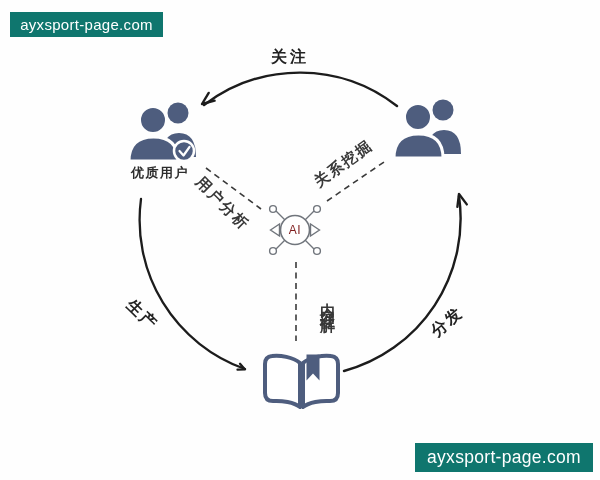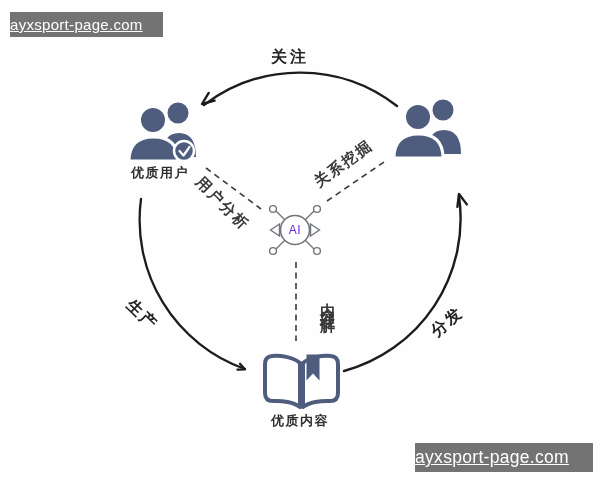--- a/index.html
+++ b/index.html
@@ -2,39 +2,39 @@
 <html><head>
 <meta charset="utf-8">
 <style>
   html,body{margin:0;padding:0;background:#ffffff;}
   .canvas{
     position:relative;width:600px;height:480px;background:#fefefe;overflow:hidden;
     font-family:"Liberation Sans",sans-serif;
   }
   .diagram-svg{position:absolute;left:0;top:0;}
   .wm{
-    position:absolute;background:#737373;color:#ffffff;
-    display:flex;align-items:center;justify-content:flex-start;
-    white-space:nowrap;letter-spacing:0.3px;text-decoration:underline;
+    position:absolute;background:#0f766e;color:#ffffff;
+    display:flex;align-items:center;justify-content:center;
+    white-space:nowrap;letter-spacing:0.3px;
   }
   .wm-top{left:10px;top:12px;width:153px;height:25px;font-size:15px;}
   .wm-bottom{left:415px;top:443px;width:178px;height:29px;font-size:17.5px;}
   .lbl{
     position:absolute;transform:translate(-50%,-50%);
     color:#2d2d2d;font-weight:700;white-space:nowrap;line-height:1;
   }
   .node-lbl{font-size:13px;letter-spacing:1.5px;text-align:right;}
   .flow-lbl{font-size:16px;letter-spacing:3px;color:#222;}
   .ai-link-lbl{font-size:15px;letter-spacing:2px;color:#383838;}
   .rot-p45{transform:translate(-50%,-50%) rotate(45deg);}
   .rot-p44{transform:translate(-50%,-50%) rotate(44deg);}
   .rot-m36{transform:translate(-50%,-50%) rotate(-36deg);}
   .rot-m40{transform:translate(-50%,-50%) rotate(-40deg);}
   .vertical{writing-mode:vertical-rl;letter-spacing:5px;}
-  .ai-text{font-size:12px;font-weight:400;color:#6d28d9;letter-spacing:0.5px;}
+  .ai-text{font-size:12px;font-weight:400;color:#7f1d1d;letter-spacing:0.5px;}
 </style>
 </head>
 <body>
 
 <div class="canvas">
 
   <svg class="diagram-svg" width="600" height="480" viewBox="0 0 600 480">
 
     <g stroke="#1c1c1c" stroke-width="2.4" fill="none" stroke-linecap="round" stroke-linejoin="round">
       <path d="M 397 106 A 158 158 0 0 0 204 105"></path>
@@ -85,21 +85,20 @@
     </g>
 
     <g stroke="#4e5d7e" stroke-width="4" fill="#ffffff" stroke-linejoin="round" stroke-linecap="round">
       <path d="M 300 363 C 293 357 280 355 272 356 C 267 356.5 265 359 265 364 L 265 393 C 265 399 268 401 273 401 C 282 400.5 294 402 300 407 Z"></path>
       <path d="M 303 363 C 310 357 323 355 331 356 C 336 356.5 338 359 338 364 L 338 393 C 338 399 335 401 330 401 C 321 400.5 309 402 303 407 Z"></path>
       <path d="M 306.5 354.5 L 319.5 354.5 L 319.5 380.5 L 313 373.5 L 306.5 380.5 Z" fill="#4e5d7e" stroke="none"></path>
     </g>
   </svg>
 
   <div class="lbl node-lbl" style="left:160px;top:172px;">优质用户</div>
-  <div class="lbl node-lbl" style="left:300px;top:420px;">优质内容</div>
 
   <div class="lbl flow-lbl" style="left:290px;top:57px;">关注</div>
   <div class="lbl flow-lbl rot-p44" style="left:142px;top:315px;letter-spacing:2px;">生产</div>
   <div class="lbl flow-lbl rot-m40" style="left:447px;top:322px;letter-spacing:2px;">分发</div>
 
   <div class="lbl ai-link-lbl rot-p45" style="left:223px;top:203px;">用户分析</div>
   <div class="lbl ai-link-lbl rot-m36" style="left:343px;top:163px;">关系挖掘</div>
   <div class="lbl ai-link-lbl vertical" style="left:328px;top:301px;">内容理解</div>
 
   <div class="lbl ai-text" style="left:295px;top:230px;">AI</div>

